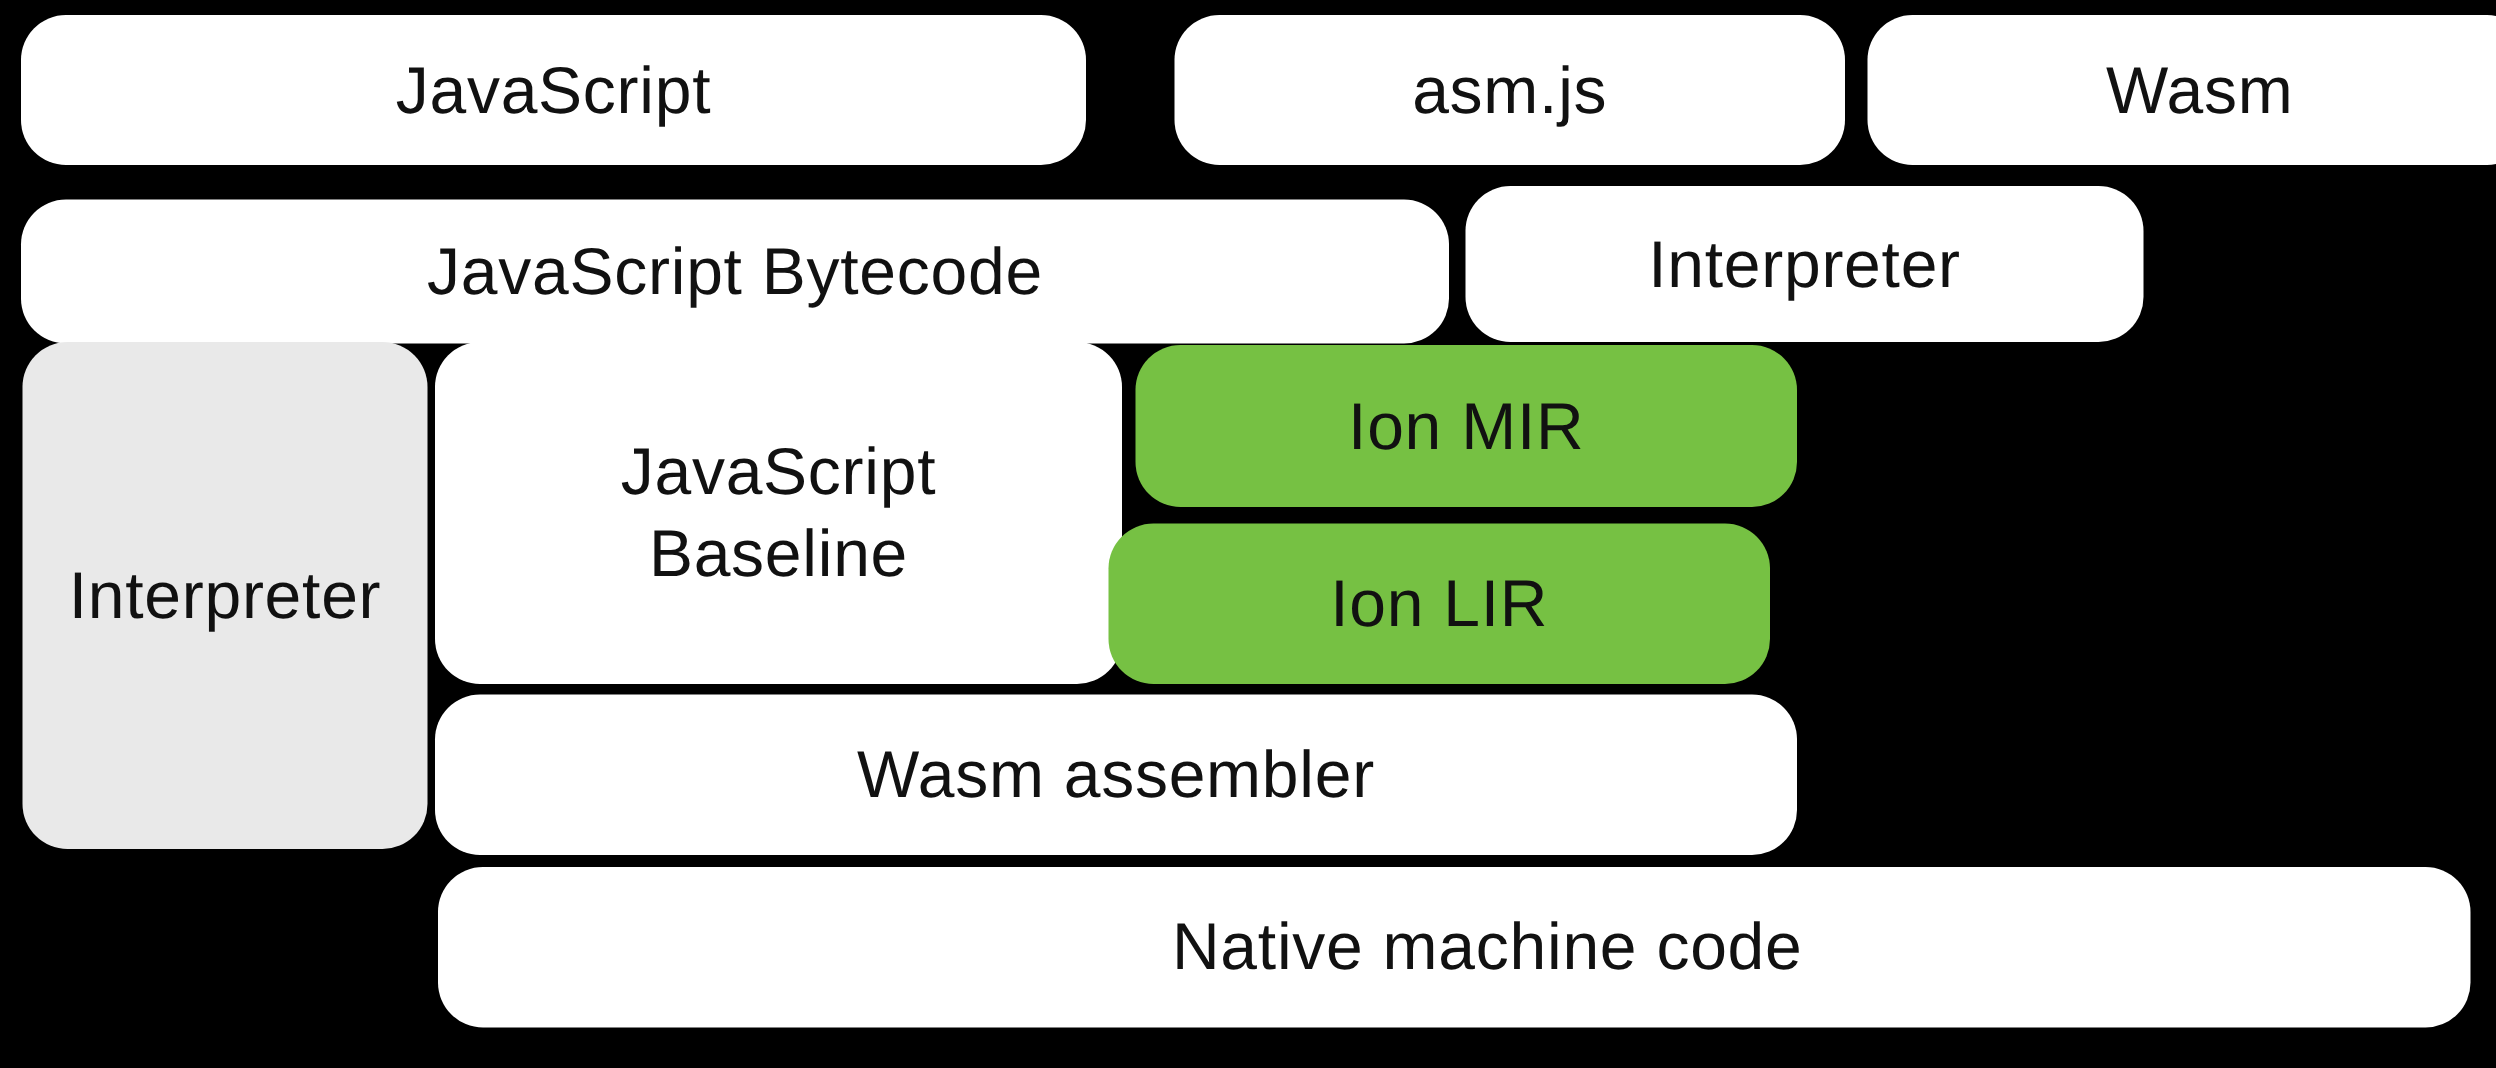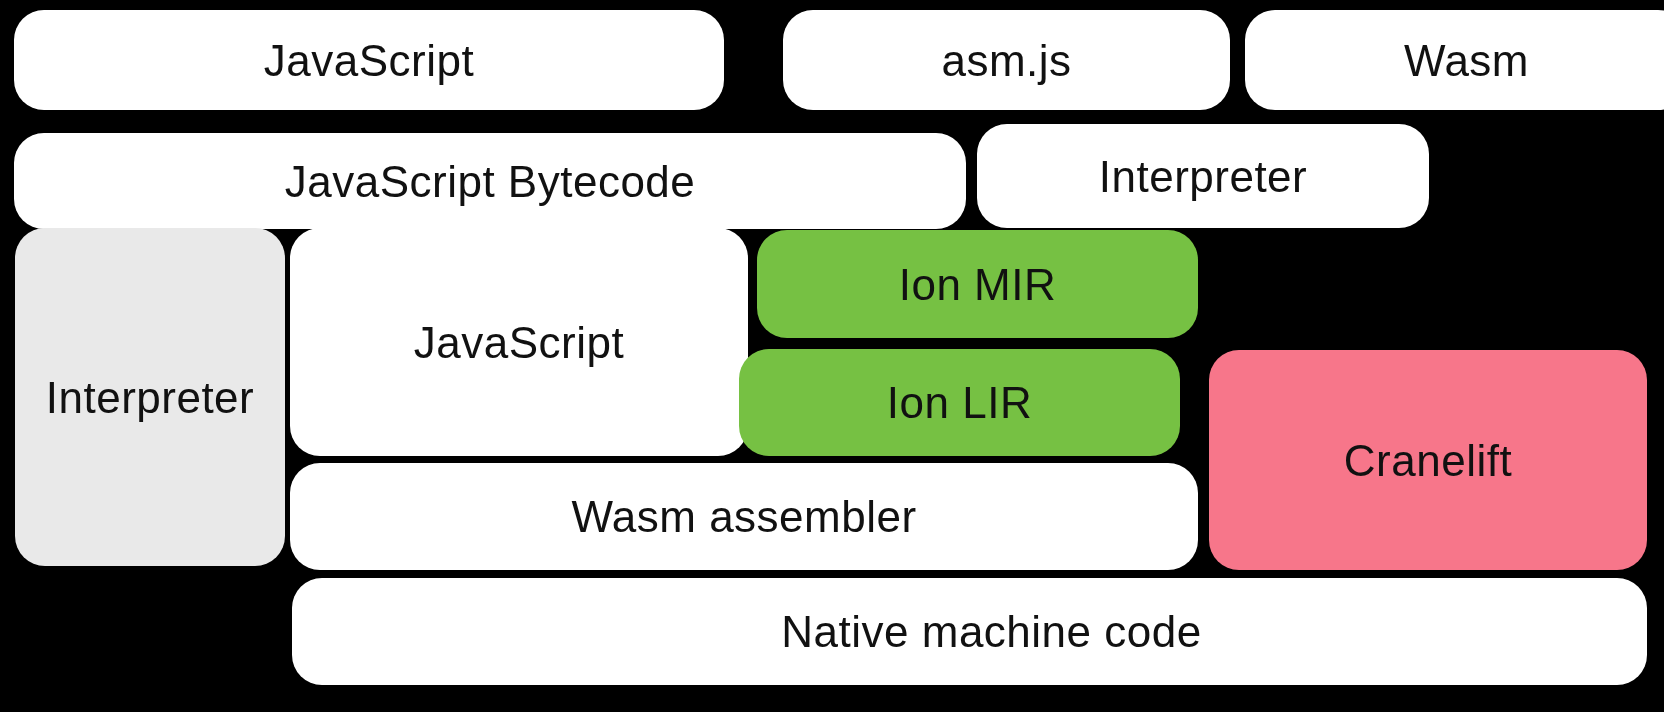--- a/index.html
+++ b/index.html
@@ -62,26 +62,26 @@
 
   <div class="node n-bytecode">JavaScript Bytecode</div>
 
   <div class="node n-baldrmonkey">Interpreter</div>
 
   <div class="node gray n-interpreter">Interpreter</div>
 
   <div class="node n-baseline two-line">
     <div>
       <span>JavaScript</span>
+      <span>Baseline</span>
     </div>
   </div>
 
   <div class="node green n-ionmir">Ion MIR</div>
 
   <div class="node green n-ionlir">Ion LIR</div>
 
-  <div class="node pink n-cranelift">Cranelift</div>
 
   <div class="node n-macro">Wasm assembler</div>
 
   <div class="node n-native">Native machine code</div>
 
 </div>
 
 </body></html>

